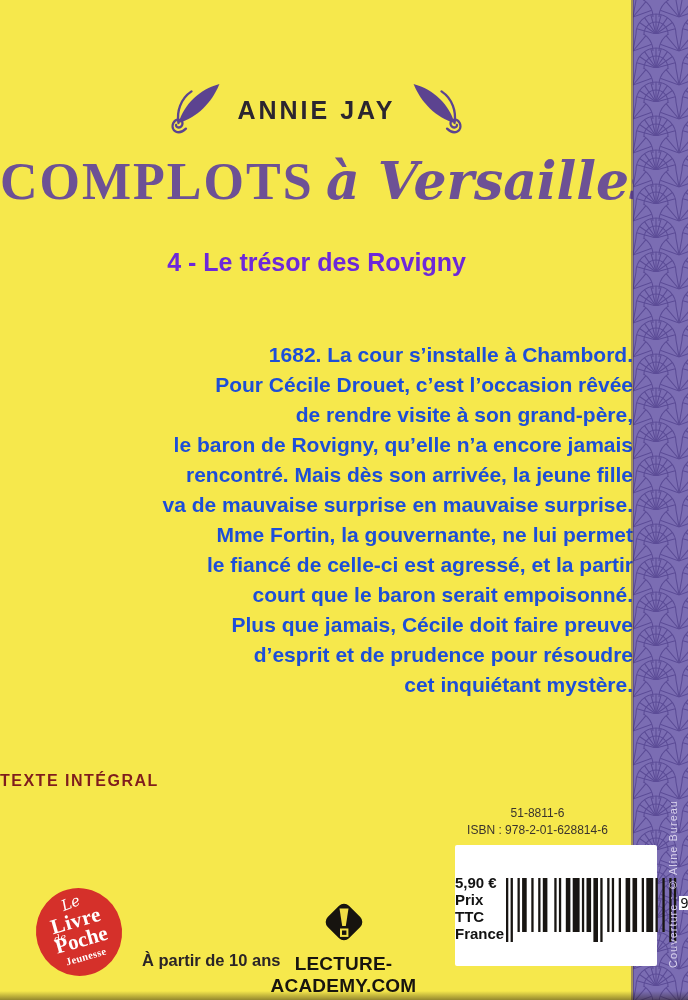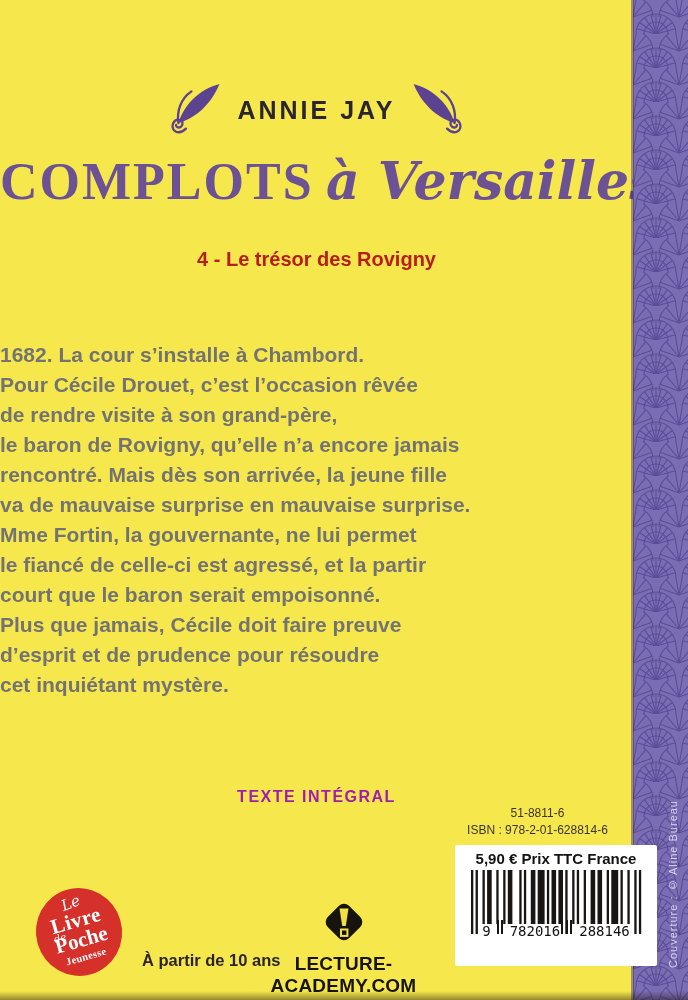--- a/index.html
+++ b/index.html
@@ -19,33 +19,33 @@
   .flourish { width:54px; height:56px; }
   .flourish.right { transform:scaleX(-1); }
   
   .title-row { position:absolute; top:150px; left:0; width:633px; text-align:center;
     color:#6d5195; white-space:nowrap; }
   .title-main { font-family:"Liberation Serif", serif; font-size:52px; font-weight:600;
     letter-spacing:2px; }
   .title-script { font-family:"DejaVu Serif", serif; font-style:italic; font-size:52px;
     font-weight:600; margin-left:8px; }
   .subtitle { position:absolute; top:248px; left:0; width:633px; text-align:center;
-    font-size:20px; font-weight:bold; color:#b91c1c; }
-  
-  .synopsis { position:absolute; top:340px; left:0; width:633px; text-align:left;
-    font-size:21px; line-height:30px; font-weight:bold; color:#737373; }
+    font-size:25px; font-weight:bold; color:#6d28d9; }
+  
+  .synopsis { position:absolute; top:340px; left:0; width:633px; text-align:right;
+    font-size:21px; line-height:30px; font-weight:bold; color:#1d4ed8; }
   .syn-line { white-space:nowrap; }
-  .texte-integral { position:absolute; top:788px; left:0; width:633px; text-align:center;
-    font-size:16px; font-weight:bold; letter-spacing:1.5px; color:#a21caf; }
+  .texte-integral { position:absolute; top:772px; left:0; width:633px; 
+    font-size:16px; font-weight:bold; letter-spacing:1.5px; color:#7f1d1d; }
   
   .print-info { position:absolute; top:805px; left:440px; width:195px; text-align:center;
     font-size:12px; line-height:17px; color:#3a332d; }
   
   .price-box { position:absolute; left:455px; top:845px; width:202px; height:121px;
-    background:#ffffff; z-index:2; display:flex; flex-direction:column; align-items:center;
+    background:#ffffff; z-index:2; display:flex; flex-direction:row; align-items:center;
     padding-top:5px; box-sizing:border-box; border-radius:2px; }
   .price-line { font-size:15px; font-weight:bold; color:#121212; }
   .barcode-wrap { margin-top:3px; line-height:0; }
   .digits-row { display:flex; align-items:flex-start; margin-top:-10px; gap:5px;
     font-family:"DejaVu Sans Mono", monospace; font-size:14px; color:#111; }
   .digits-row .grp { background:#fff; padding:0 1px; line-height:14px; }
   .mini-guard { margin-top:-4px; }
   
   .logo { position:absolute; left:36px; top:888px; width:86px; height:88px;
     background:#d5302a; border-radius:50%; transform:rotate(-16deg);

